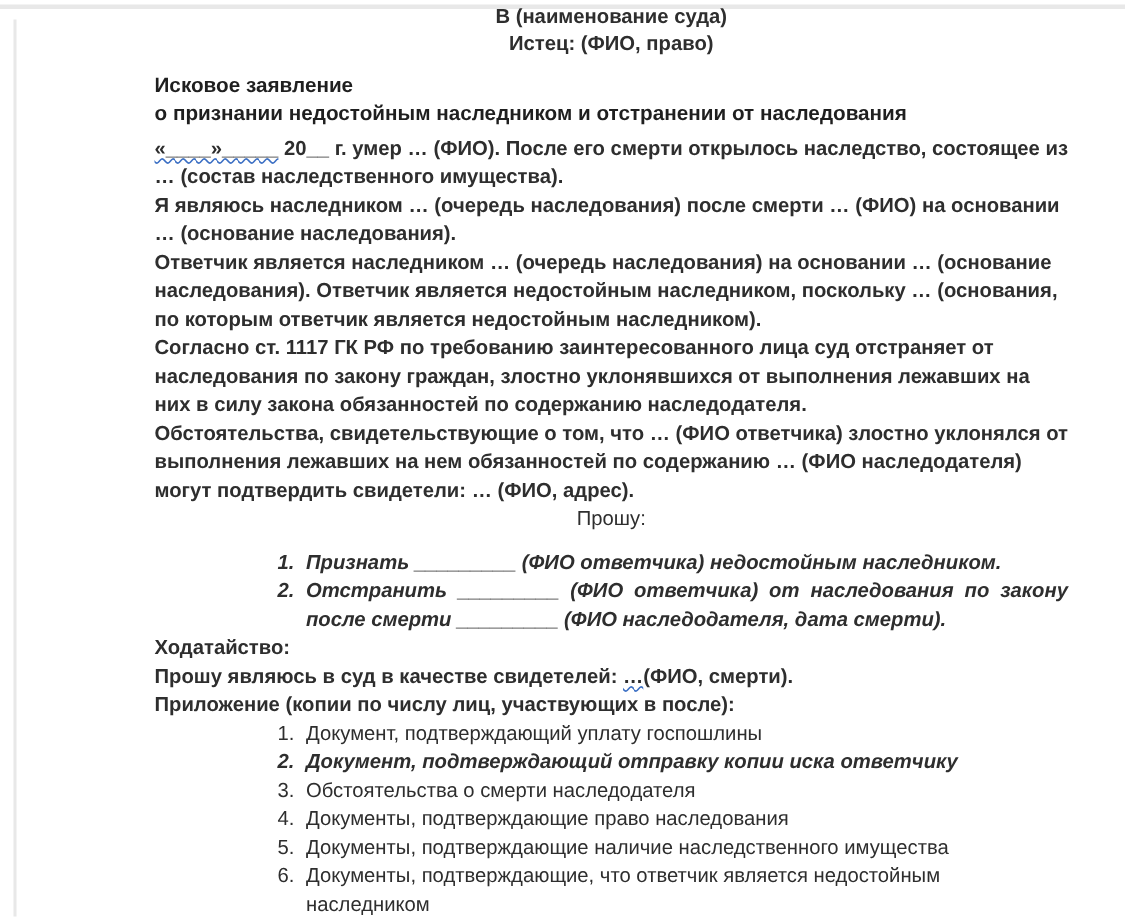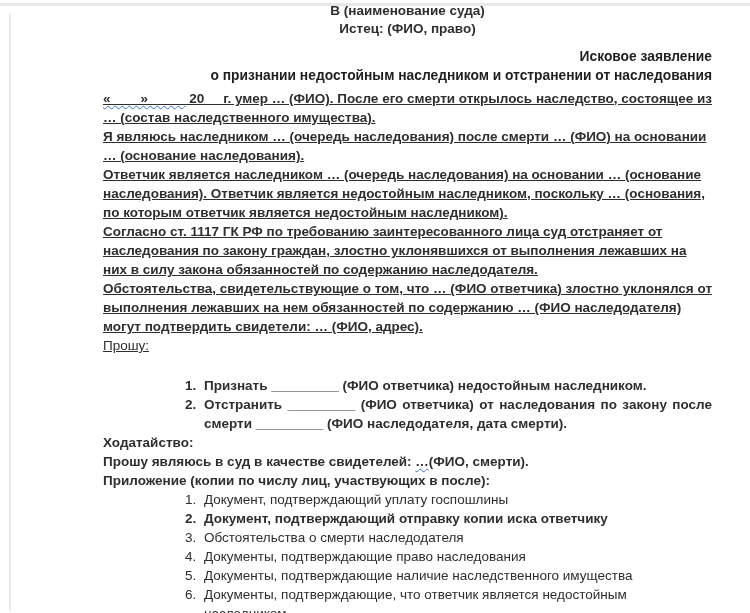--- a/index.html
+++ b/index.html
@@ -35,45 +35,47 @@
     font-size: 13.5px;
     line-height: 19px;
   }
   .court-header {
     text-align: center;
     font-weight: 700;
     line-height: 17.5px;
   }
   .doc-title {
     margin-top: 11px;
-    text-align: right;
+    text-align: left;
     font-weight: 700;
     font-size: 13.8px;
     line-height: 18.5px;
     color: #1f1f1f;
   }
-  .bodytext { margin-top: 4px; text-decoration: underline; }
+  .bodytext { margin-top: 4px; }
   .bodytext p {
     margin: 0;
     font-weight: 700;
   }
   .bodytext p.center {
+    text-align: center;
     font-weight: 400;
   }
   ol {
     margin: 0;
     padding: 0 0 0 97px;
   }
   ol.requests {
-    margin-top: 21px;
+    margin-top: 10px;
     font-weight: 700;
+    font-style: italic;
   }
   ol.requests li.justify { text-align: justify; }
   ol.attachments { font-weight: 400; }
-  ol.attachments li.bold { font-weight: 700; }
+  ol.attachments li.bold { font-weight: 700; font-style: italic; }
   li { padding-left: 4px; }
   .motion p { margin: 0; font-weight: 700; }
   .squiggle {
     text-decoration-line: underline;
     text-decoration-style: wavy;
     text-decoration-color: var(--spell, #3b6fc4);
     text-decoration-thickness: 1px;
     text-underline-offset: 2px;
   }
 </style>

